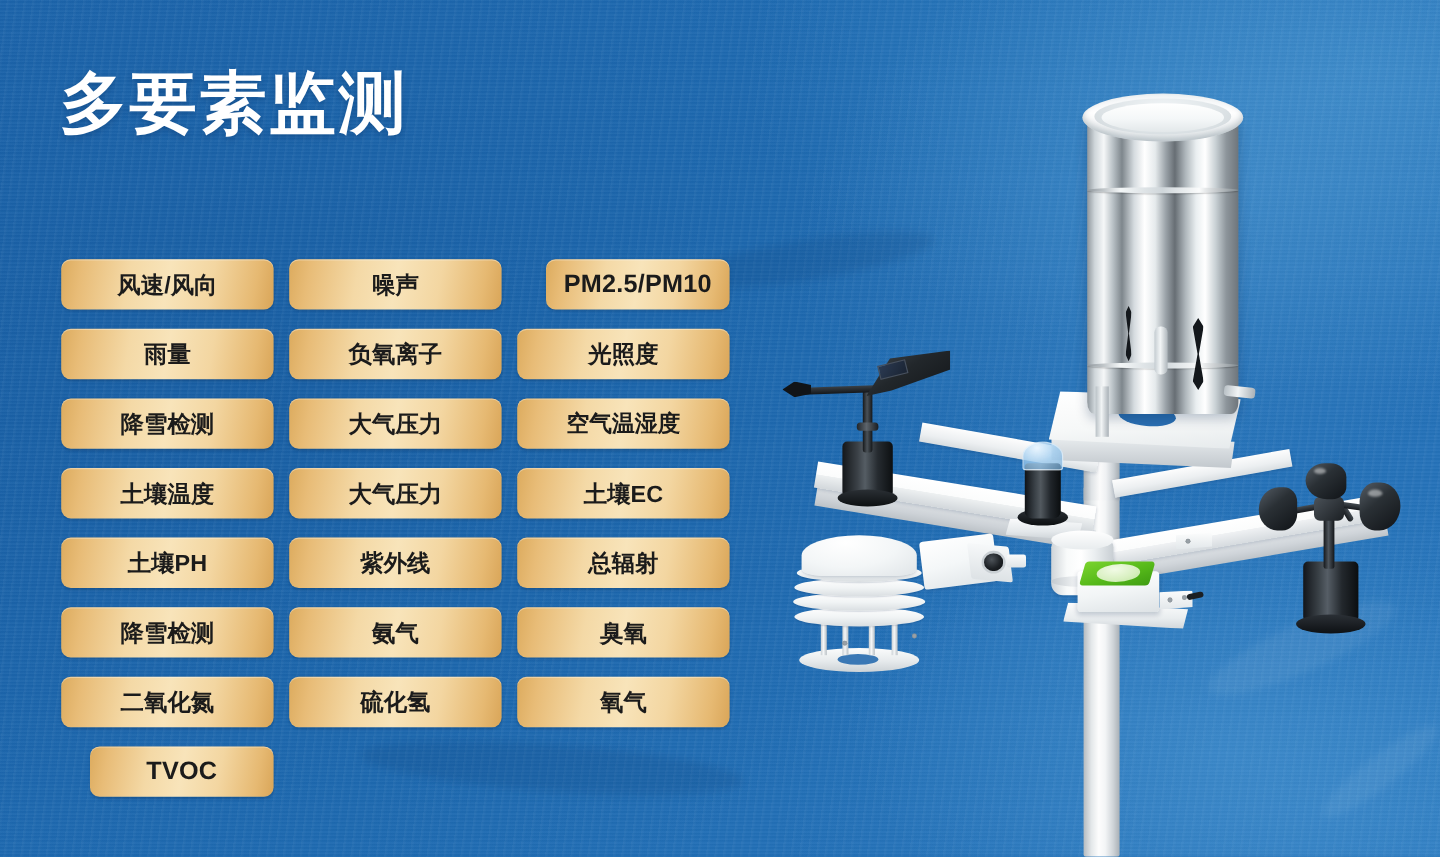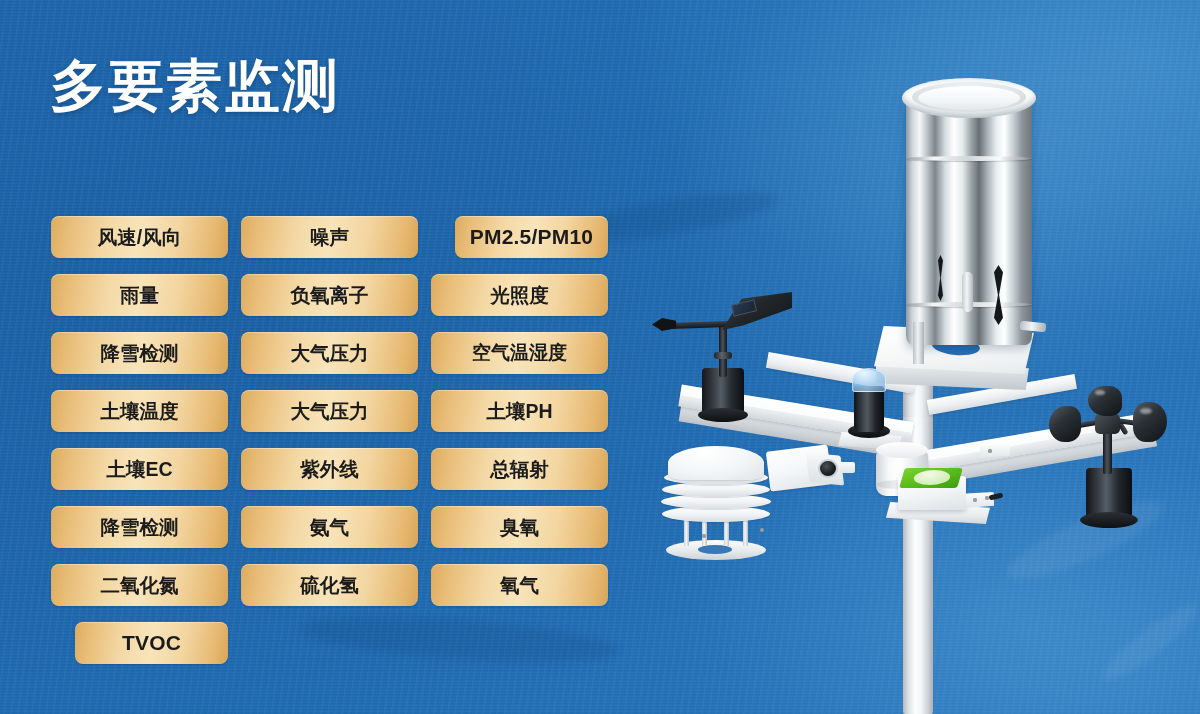--- a/index.html
+++ b/index.html
@@ -445,22 +445,22 @@
   <div class="tag">噪声</div>
   <div class="tag tag-latin">PM2.5/PM10</div>
   <div class="tag">雨量</div>
   <div class="tag">负氧离子</div>
   <div class="tag">光照度</div>
   <div class="tag">降雪检测</div>
   <div class="tag">大气压力</div>
   <div class="tag tag-wide-text">空气温湿度</div>
   <div class="tag">土壤温度</div>
   <div class="tag">大气压力</div>
+  <div class="tag">土壤EC</div>
   <div class="tag">土壤PH</div>
-  <div class="tag">土壤EC</div>
   <div class="tag">紫外线</div>
   <div class="tag">总辐射</div>
   <div class="tag">降雪检测</div>
   <div class="tag">氨气</div>
   <div class="tag">臭氧</div>
   <div class="tag">二氧化氮</div>
   <div class="tag">硫化氢</div>
   <div class="tag">氧气</div>
   <div class="tag tag-latin">TVOC</div>
 </div>

